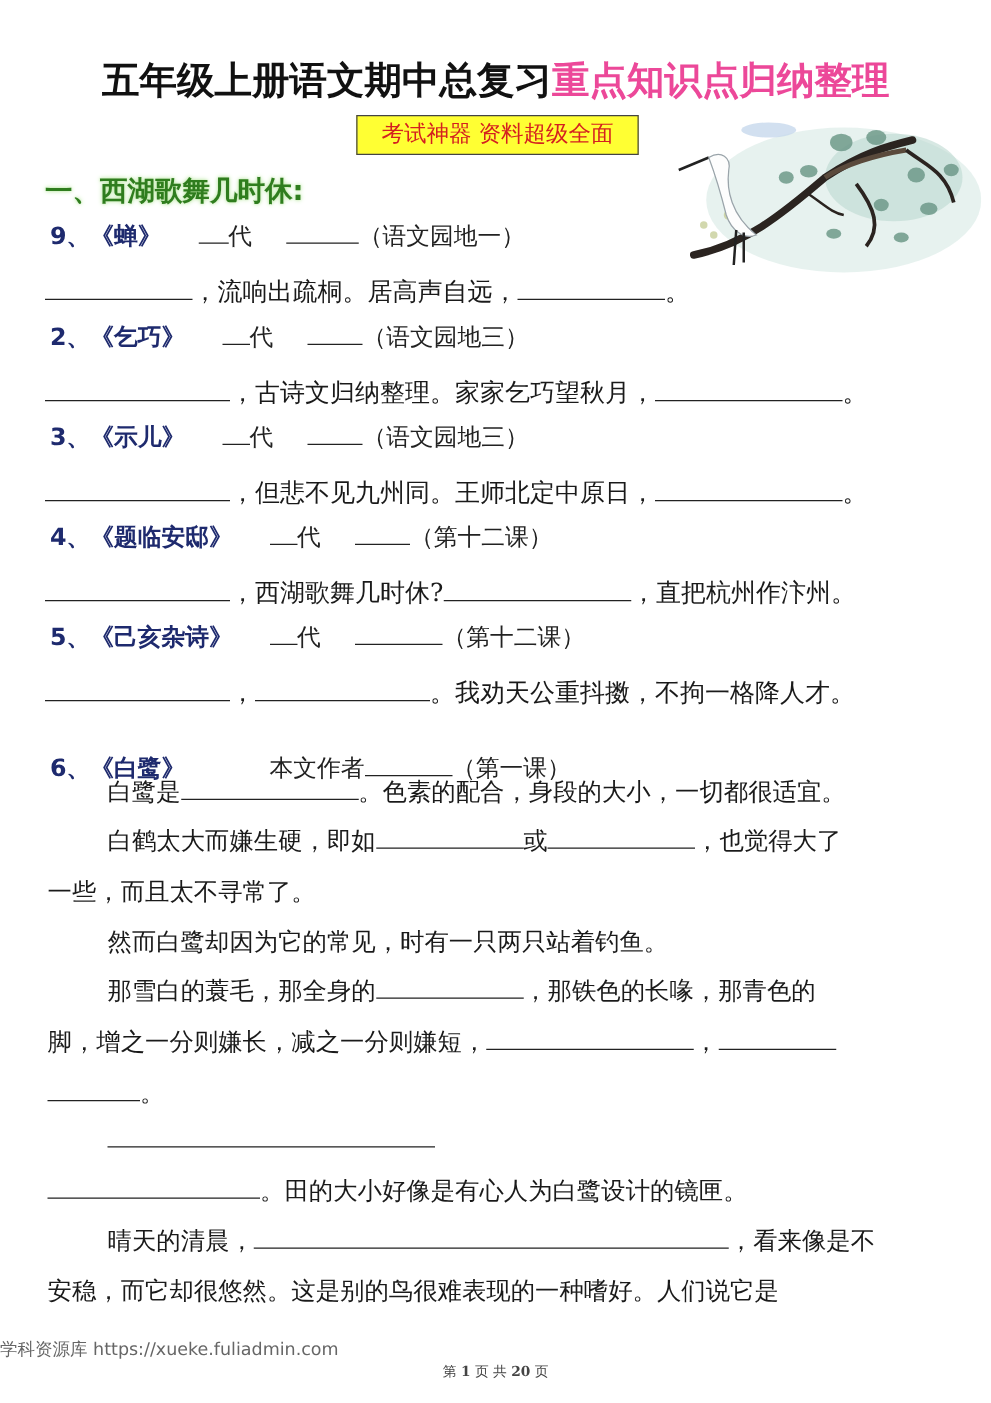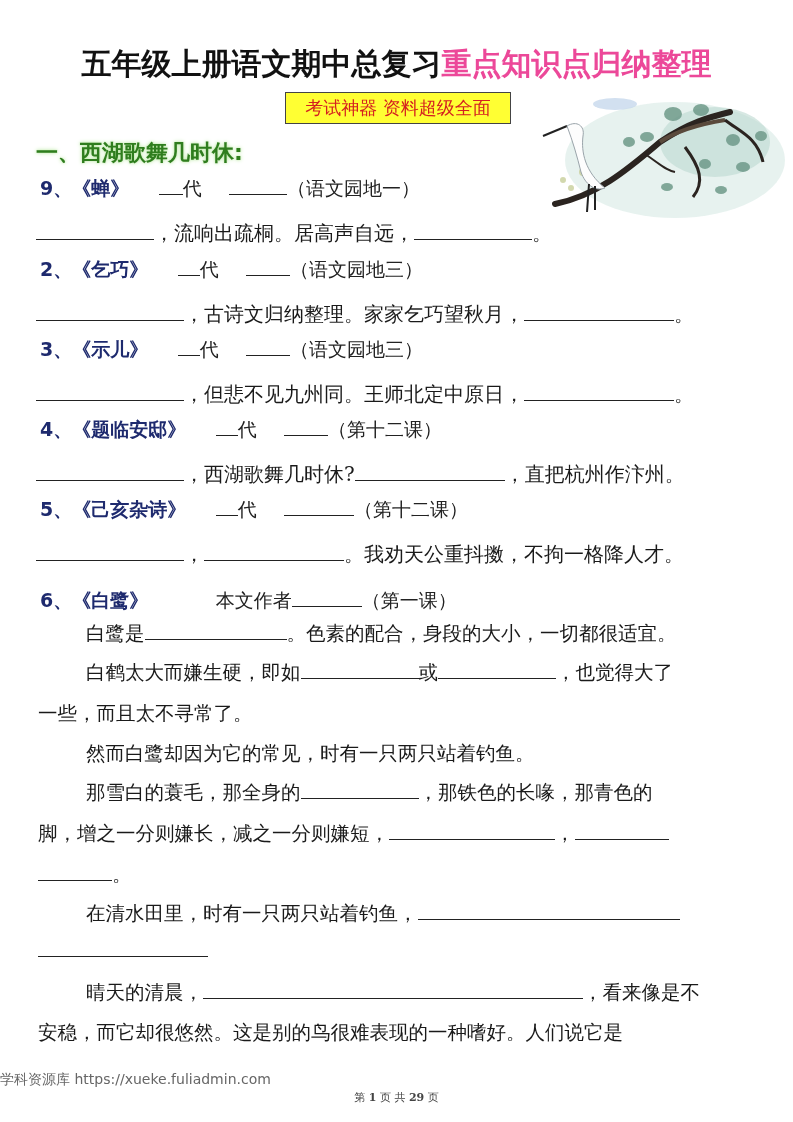--- a/index.html
+++ b/index.html
@@ -115,21 +115,21 @@
 
 <div class="row" style="top:497px">
   <span class="poem-label">5、《己亥杂诗》</span>
   <span class="meta" style="margin-left:18px"><span class="blank" style="width:22px"></span><span>代</span></span>
   <span class="meta" style="margin-left:22px"><span class="blank" style="width:70px"></span><span>（第十二课）</span></span>
 </div>
 <div class="line" style="top:541px">
   <span class="blank" style="width:148px"></span><span>，</span><span class="blank" style="width:140px"></span><span>。我劝天公重抖擞，不拘一格降人才。</span>
 </div>
 
-<div class="row" style="top:588px">
+<div class="row" style="top:602px">
   <span class="poem-label">6、《白鹭》</span>
   <span class="meta" style="margin-left:56px"><span>本文作者</span><span class="blank" style="width:70px"></span><span>（第一课）</span></span>
 </div>
 
 <div class="para" style="top:620px; padding-left:48px">
   <span>白鹭是</span><span class="blank" style="width:142px"></span><span>。色素的配合，身段的大小，一切都很适宜。</span>
 </div>
 <div class="para" style="top:659px; padding-left:48px">
   <span>白鹤太大而嫌生硬，即如</span><span class="blank" style="width:118px"></span><span>或</span><span class="blank" style="width:118px"></span><span>，也觉得大了</span>
 </div>
@@ -142,32 +142,32 @@
 <div class="para" style="top:779px; padding-left:48px">
   <span>那雪白的蓑毛，那全身的</span><span class="blank" style="width:118px"></span><span>，那铁色的长喙，那青色的</span>
 </div>
 <div class="para" style="top:820px">
   <span>脚，增之一分则嫌长，减之一分则嫌短，</span><span class="blank" style="width:166px"></span><span>，</span><span class="blank" style="width:94px"></span>
 </div>
 <div class="para" style="top:861px">
   <span class="blank" style="width:74px"></span><span>。</span>
 </div>
 <div class="para" style="top:900px; padding-left:48px">
-  <span>在清水田里，时有一只两只站着钓鱼，</span><span class="blank" style="width:262px"></span>
+  <span class="blank" style="width:262px"></span>
 </div>
 <div class="para" style="top:939px">
-  <span class="blank" style="width:170px"></span>
+  <span class="blank" style="width:170px"></span><span>。田的大小好像是有心人为白鹭设计的镜匣。</span>
 </div>
 <div class="para" style="top:979px; padding-left:48px">
   <span>晴天的清晨，</span><span class="blank" style="width:380px"></span><span>，看来像是不</span>
 </div>
 <div class="para" style="top:1019px">
   <span>安稳，而它却很悠然。这是别的鸟很难表现的一种嗜好。人们说它是</span>
 </div>
 
 <div class="footer1">学科资源库 https://xueke.fuliadmin.com</div>
 <div class="footer2">
   <span>第</span>
   <b>1</b>
   <span>页 共</span>
-  <b>29</b>
+  <b>20</b>
   <span>页</span>
 </div>
 
 </body></html>

